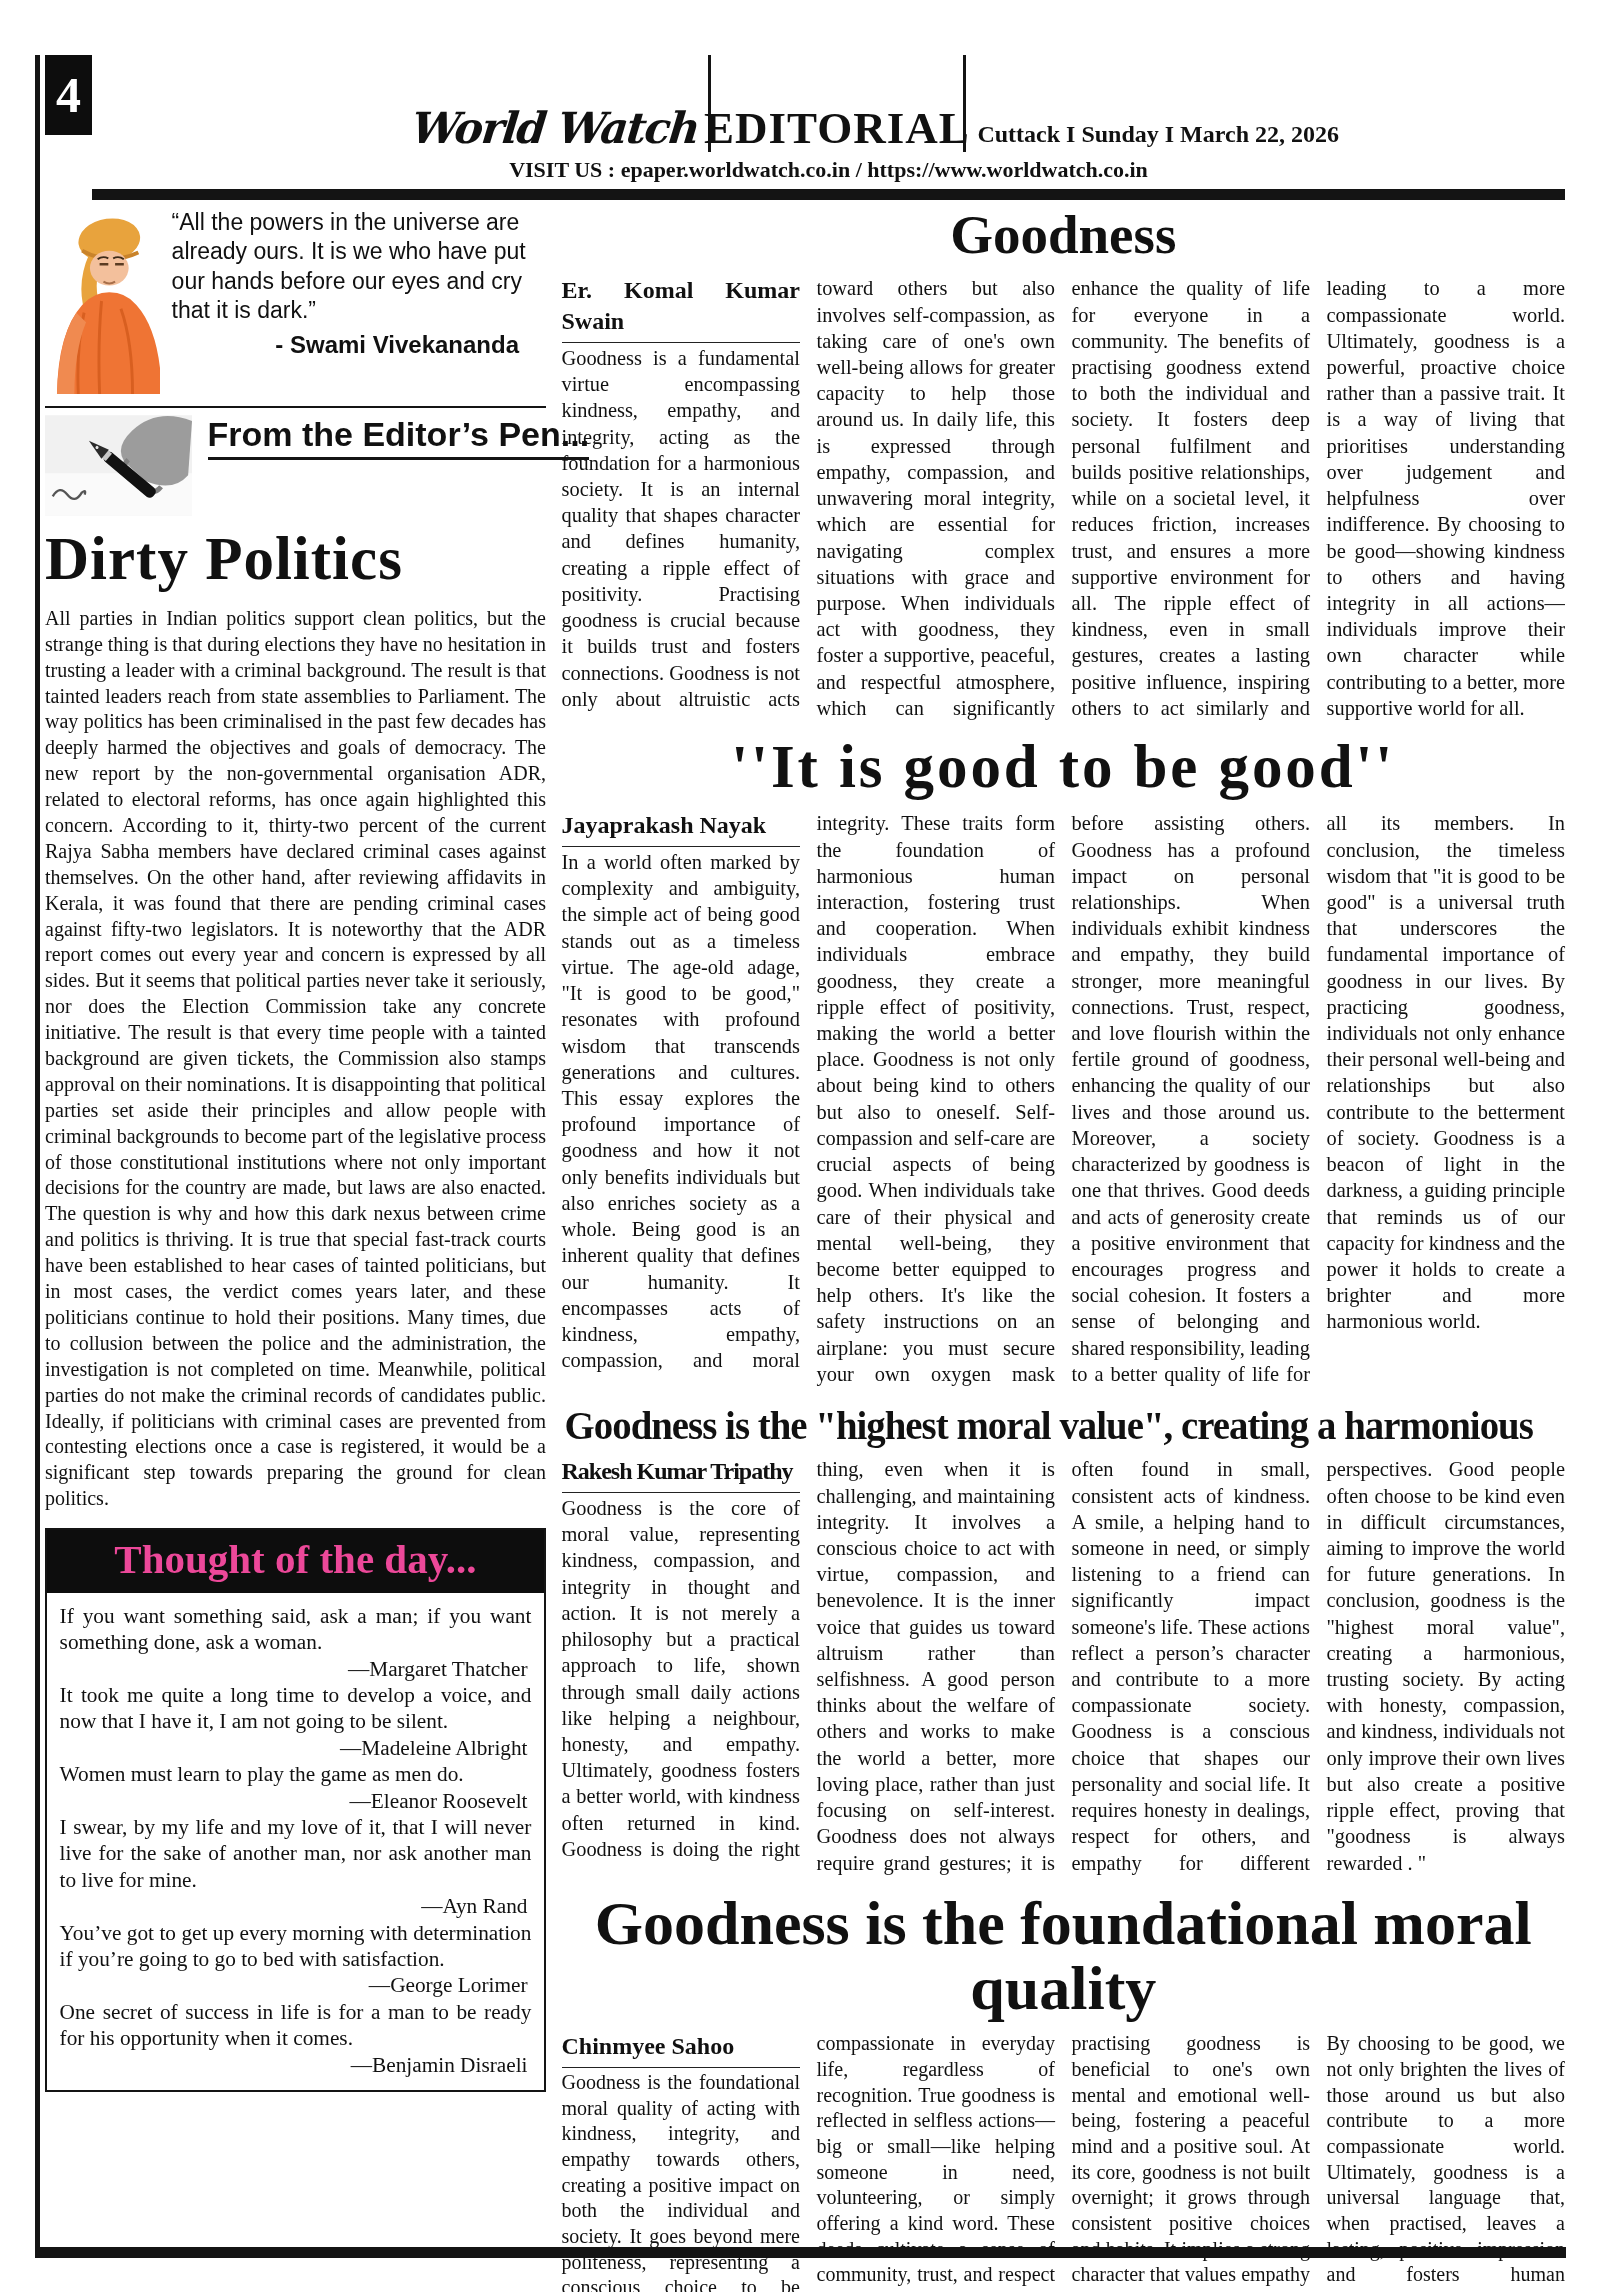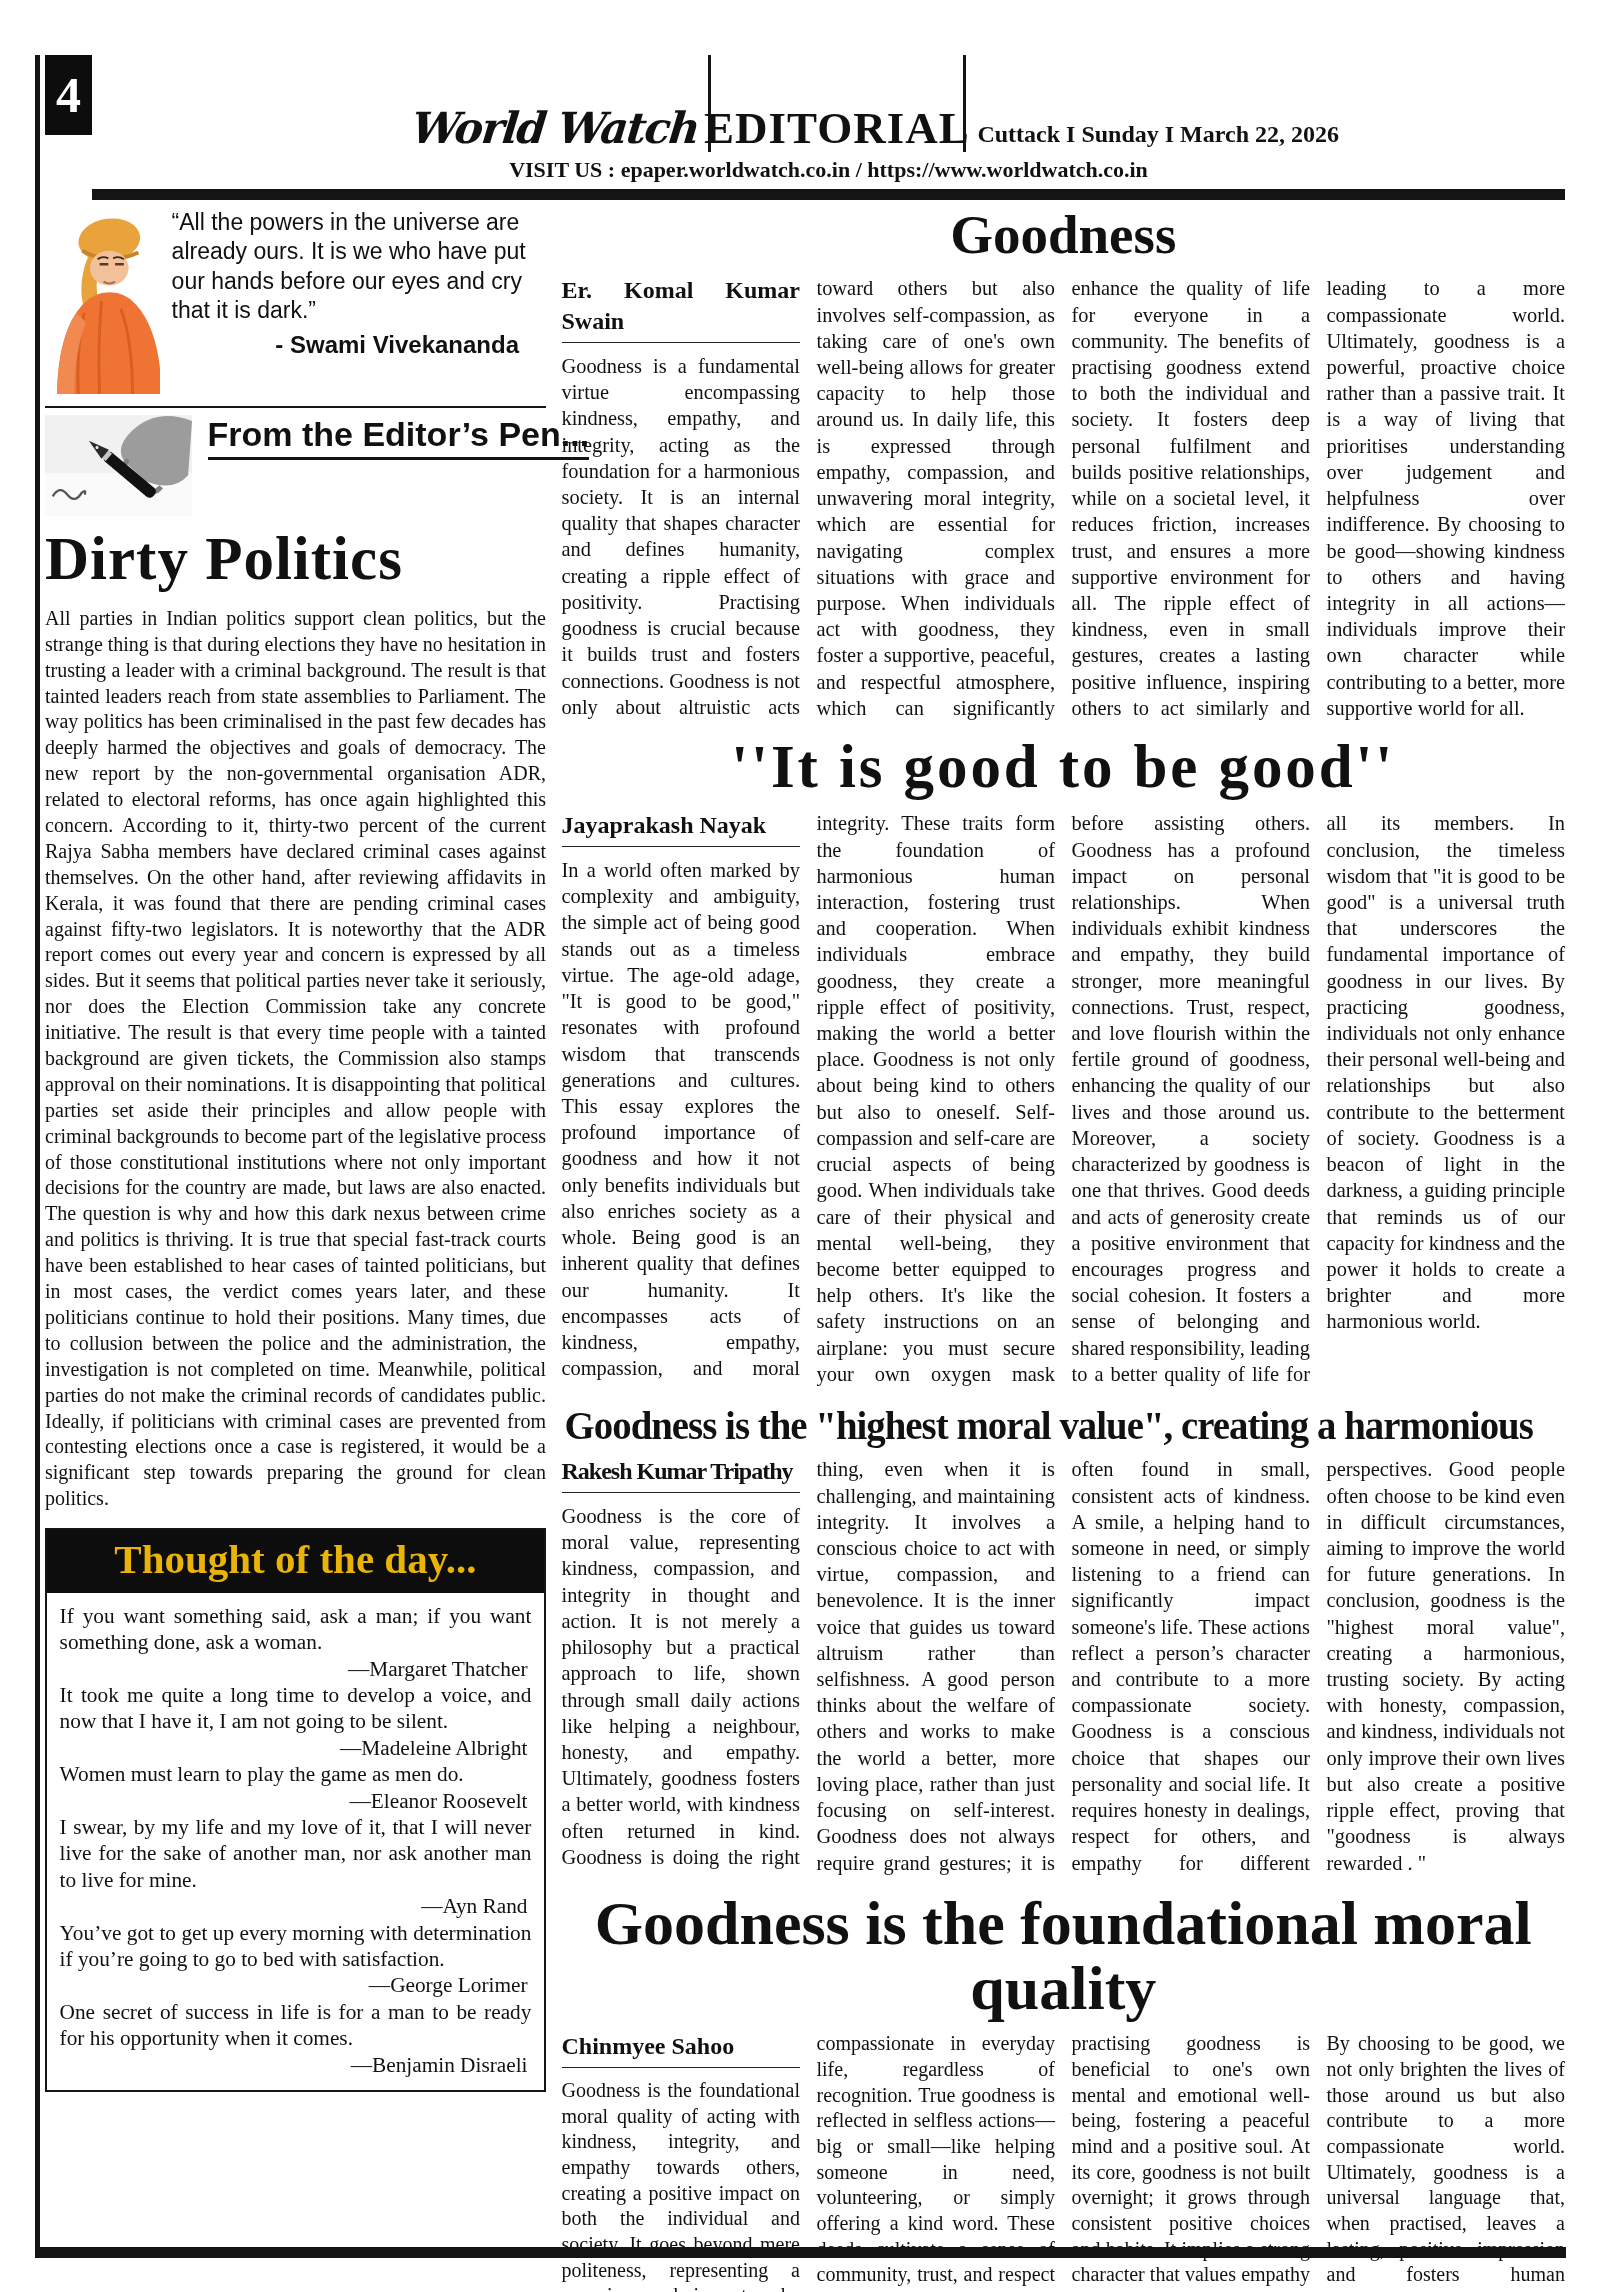--- a/index.html
+++ b/index.html
@@ -42,38 +42,38 @@
   .editors-pen{display:flex;align-items:flex-start;gap:15.5px;padding:7.8px 0 1.9px 0;}
   .pen-fig{width:147px;flex:none;}
   .pen-label{font-family:"Liberation Sans",sans-serif;font-weight:bold;font-size:34px;
              border-bottom:3.9px solid #141414;padding-bottom:2.9px;white-space:nowrap;}
 
   .dp-title{font-weight:bold;font-size:61px;letter-spacing:1px;margin:5.8px 0 15.5px 0;line-height:1.02;}
   .dp-body{font-size:20px;line-height:1.295;text-align:justify;}
 
   
   .thought-box{margin-top:15.5px;border:2.9px solid #141414;}
-  .thought-header{background:#0d0d0d;color:#eab308;text-align:center;font-weight:bold;
+  .thought-header{background:#0d0d0d;color:#ec4899;text-align:center;font-weight:bold;
                   font-size:41px;padding:5.8px 0 9.7px 0;}
   .thought-body{padding:9.7px 12.6px 11.6px 12.6px;font-size:21.3px;line-height:1.24;}
   .tq-text{text-align:justify;}
   .tq-author{text-align:right;padding-right:3.9px;}
 
   
   .article{margin:0 0 5.8px 0;}
   .art-title{font-weight:bold;text-align:center;line-height:1.05;}
   .a1-title{font-size:55px;margin:0 0 11.6px 0;}
   .a2-title{font-size:61px;letter-spacing:2.9px;margin:13.6px 0 11.6px 0;}
   .a3-title{font-size:40px;letter-spacing:-1px;margin:17.5px 0 9.7px 0;white-space:nowrap;
             transform:scaleX(0.97);transform-origin:left center;}
   .a4-title{font-size:62px;margin:15.5px 0 9.7px 0;}
   .columns{column-count:4;column-gap:16.5px;font-size:20.4px;line-height:1.285;text-align:justify;}
   .columns.small{font-size:20px;}
   .byline{font-weight:bold;font-size:24px;border-bottom:1.9px solid #222;
-          padding-bottom:4.9px;margin-bottom:10px;break-inside:avoid;}
+          padding-bottom:4.9px;margin-bottom:2px;break-inside:avoid;}
   .byline.condensed{letter-spacing:-1px;}
 </style>
 </head>
 <body>
 
 <div class="page">
   <div class="left-rail"></div>
   <div class="bottom-rule"></div>
 
   <header>

